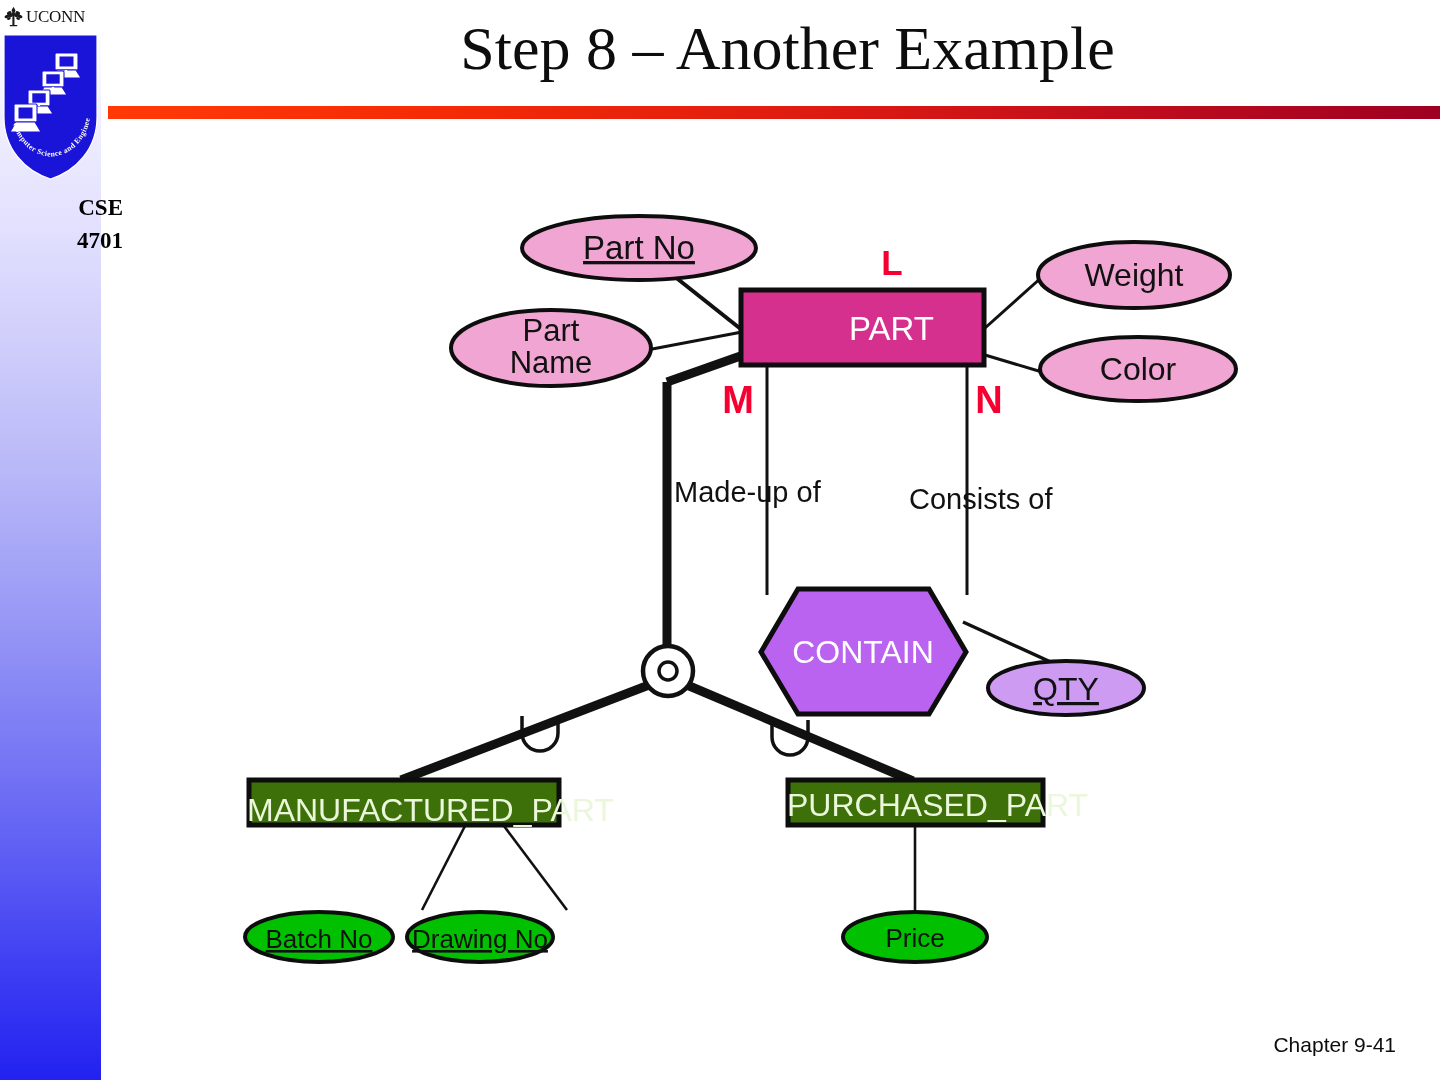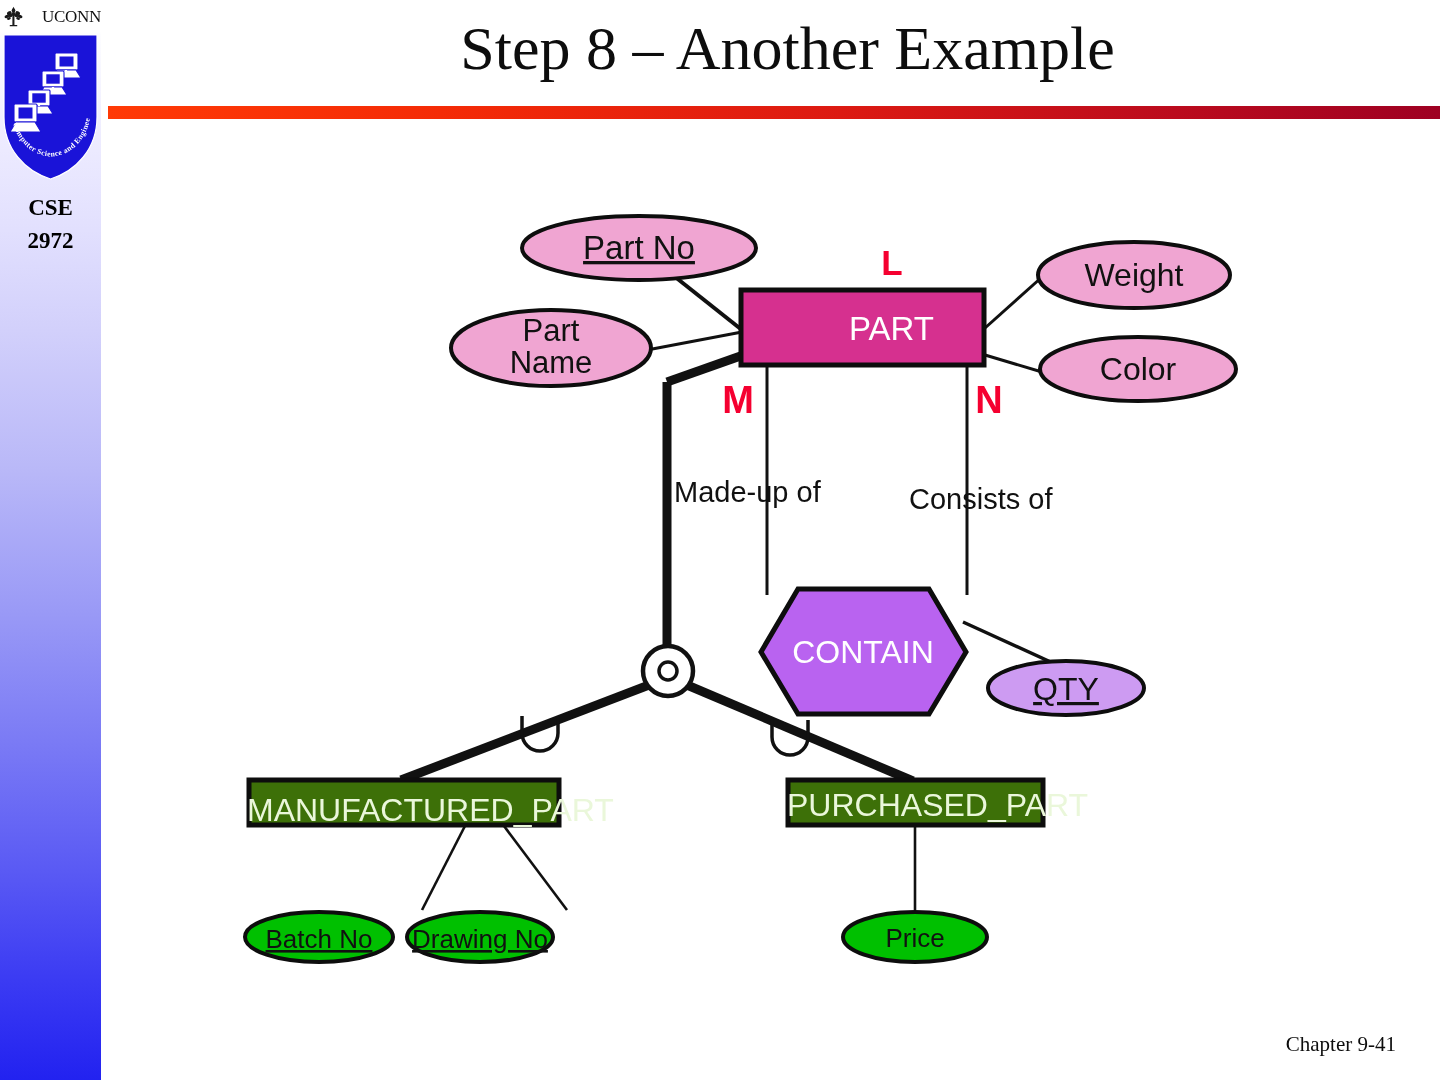--- a/index.html
+++ b/index.html
@@ -44,21 +44,21 @@
        #2222f0 1080px);
   }
   .uconn-wordmark {
     position: absolute;
     left: 0; top: 0;
     width: 101px;
     height: 32px;
     background: #ffffff;
     display: flex;
     align-items: center;
-    gap: 19px;
+    gap: 3px;
     padding-left: 4px;
     box-sizing: border-box;
   }
   .uconn-tree { width: 19px; height: 22px; display:block; }
   .uconn-text {
     font-family: "Liberation Serif", serif;
     font-size: 17px;
     letter-spacing: -0.3px;
     color: #111111;
     line-height: 1;
@@ -66,26 +66,27 @@
   .shield-wrap {
     position: absolute;
     left: 2px; top: 33px;
     width: 97px; height: 148px;
   }
   .cse-label {
     position: absolute;
     left: 0;
     top: 192px;
     width: 101px;
-    text-align: center;
+    text-align: right;
     font-family: "Liberation Serif", serif;
     font-weight: bold;
     font-size: 23px;
     line-height: 1.42;
     color: #000000;
+    padding-left: 22px;
   }
 
   
   .slide-title {
     position: absolute;
     left: 118px;
     top: 10px;
     width: 1339px;
     text-align: center;
     font-family: "Liberation Serif", serif;
@@ -101,21 +102,21 @@
     width: 1332px;
     height: 13px;
     background: linear-gradient(to right, #ff3a06 0%, #f42b06 25%, #dc1a12 55%, #bb0b1d 80%, #9e0022 100%);
   }
 
   
   .footer {
     position: absolute;
     right: 44px;
     bottom: 23px;
-    font-family: Liberation Serif, serif;
+    font-family: Liberation Sans, sans-serif;
     font-size: 21px;
     color: #0d0d0d;
   }
 
   
   .diagram {
     position: absolute;
     left: 101px;
     top: 125px;
     width: 1339px;
@@ -182,21 +183,21 @@
           <path d="M37 73 V71"></path>
         </g>
         <text font-family="'Liberation Serif', serif" font-size="7.6" font-weight="bold" fill="#ffffff" letter-spacing="0.4">
           <textPath href="#mottoArc" startOffset="4%">Computer Science and Engineering</textPath>
         </text>
       </svg>
     </div>
 
     <div class="cse-label">
       <div>CSE</div>
-      <div>2972</div>
+      <div>4701</div>
     </div>
   </div>
 
   <div class="slide-title">Step 8 – Another Example</div>
   <div class="title-rule"></div>
 
   <div class="diagram">
     <svg width="1339" height="900" viewBox="0 0 1339 900">
 
       <g stroke="#111111" fill="none">

